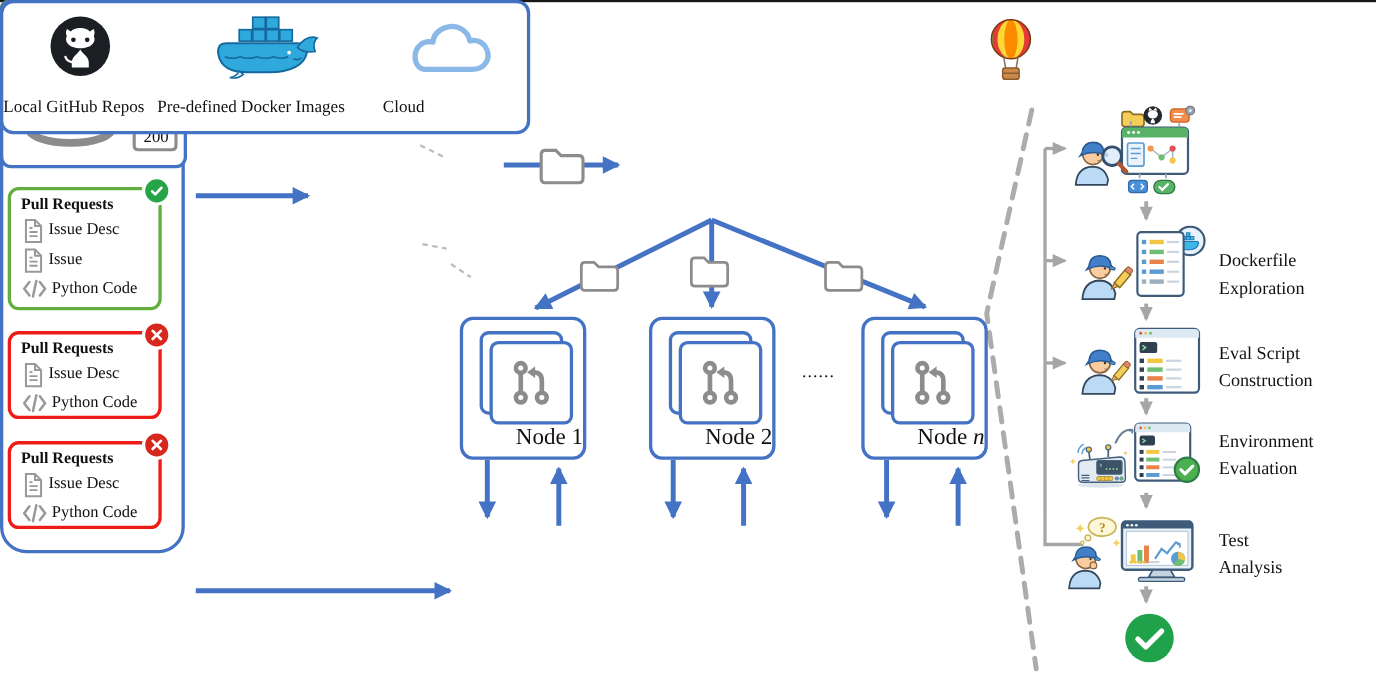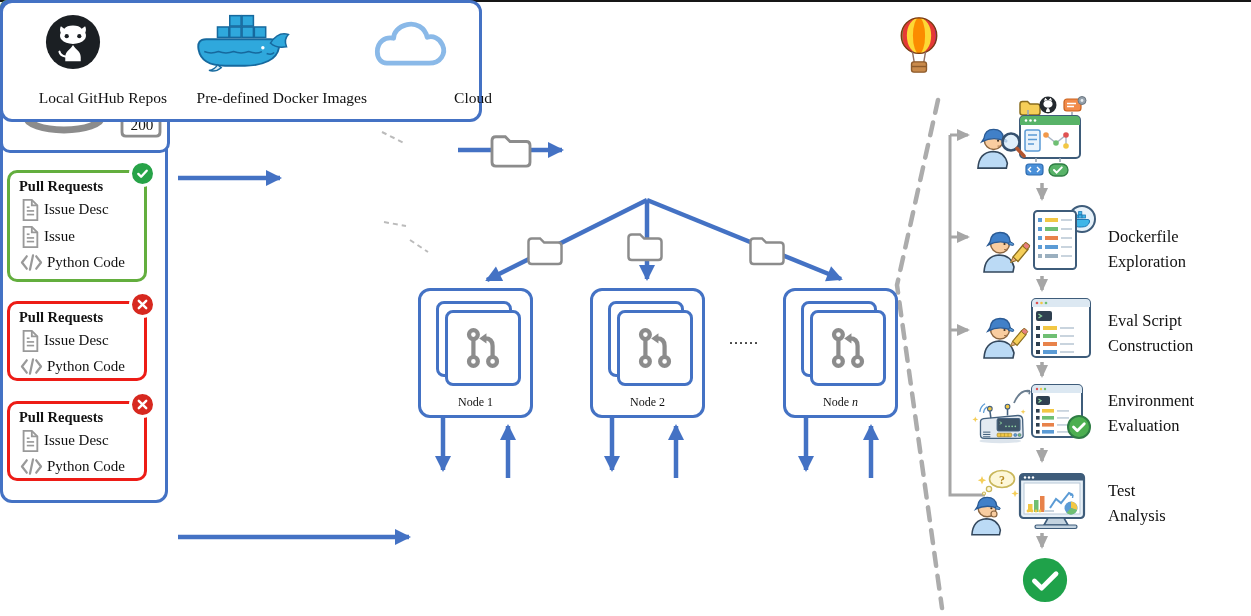--- a/index.html
+++ b/index.html
@@ -6,21 +6,21 @@
   #canvas{position:relative;width:1251px;height:616px;background:#fff;overflow:hidden;
           font-family:"Liberation Serif","DejaVu Serif",serif;color:#111;}
   .abs{position:absolute;}
   .two-line{white-space:pre-line;line-height:21px;font-size:15.5px;}
   
   #hdr-rule{left:0;top:70;width:1251px;height:2px;background:#161616;}
   #sec-num{left:2;top:30;font-size:23px;}
   #sec-title{left:50;top:30;font-size:23px;}
   #brand{left:948;top:24;font-family:"DejaVu Sans Mono",monospace;font-weight:bold;font-size:36px;letter-spacing:-1px;color:#0a0a0a;}
   
-  #prs-panel{left:16;top:103;width:162px;height:497px;border:3px solid #4472C4;border-radius:12px;background:#fff;}
+  #prs-panel{left:16;top:103;width:162px;height:497px;border:3px solid #4472C4;border-radius:24px;background:#fff;}
   #prs-title{left:12px;top:7px;font-size:15px;}
   .pr-card{position:absolute;left:4px;width:140px;border-radius:10px;background:#fff;box-sizing:border-box;padding:5px 8px 2px 9px;}
   .pr-card.rejected{border:3.5px solid #ED1C16;}
   .pr-card.accepted{border:3.5px solid #63AE3E;}
   .pr-card .card-title{font-weight:bold;font-size:14.5px;margin-bottom:1px;}
   .pr-row{display:flex;align-items:center;gap:3px;height:27px;}
   .pr-row .lbl{font-size:15px;}
   .badge{position:absolute;right:-12px;top:-13px;width:27px;height:27px;border-radius:50%;
          border:3px solid #fff;box-sizing:border-box;display:flex;align-items:center;justify-content:center;}
   .badge.red{background:#D7281F;} .badge.green{background:#27A348;}
@@ -32,26 +32,26 @@
   #master-label{left:0;bottom:2px;width:100%;text-align:center;font-size:15.5px;}
   .greenbox{border:3px solid #6FAE46;border-radius:7px;background:#fff;box-sizing:border-box;
             display:flex;align-items:center;justify-content:center;}
   #unique-box{left:203;top:156;width:40px;height:42px;}
   #common-box{left:270;top:514;width:46px;height:44px;border-radius:9px;}
   #unique-label{left:200;top:202;}
   #common-label{left:264;top:464;}
   .node-box{width:115px;height:130px;border:3px solid #4472C4;border-radius:12px;background:#fff;box-sizing:border-box;}
   .node-sq{position:absolute;width:76px;height:76px;border:3px solid #4472C4;border-radius:8px;background:#fff;box-sizing:border-box;}
   .node-sq.back{left:15px;top:10px;} .node-sq.front{left:24px;top:19px;display:flex;align-items:center;justify-content:center;}
-  .node-label{position:absolute;left:0;bottom:5px;width:100%;text-align:center;font-size:12px;}
+  .node-label{position:absolute;left:0;bottom:5px;width:100%;text-align:center;font-size:21px;padding-left:24px;}
   .dots{font-size:16px;letter-spacing:1px;}
   #resources-box{left:418;top:478;width:482px;height:122px;border-radius:12px;}
   .res-item{position:absolute;top:0;height:100%;}
   .res-icon{position:absolute;left:50%;transform:translateX(-50%);top:10px;}
-  .res-label{position:absolute;left:0;bottom:12px;width:100%;text-align:right;font-size:15.5px;margin-left:24px;}
+  .res-label{position:absolute;left:0;bottom:12px;width:100%;text-align:left;font-size:15.5px;}
   
   .stage-label{font-size:16.5px;line-height:25px;white-space:pre-line;}
 </style>
 </head>
 <body>
 
 <div id="canvas">
 
   <svg style="position:absolute;width:0;height:0" aria-hidden="true">
     <defs>

